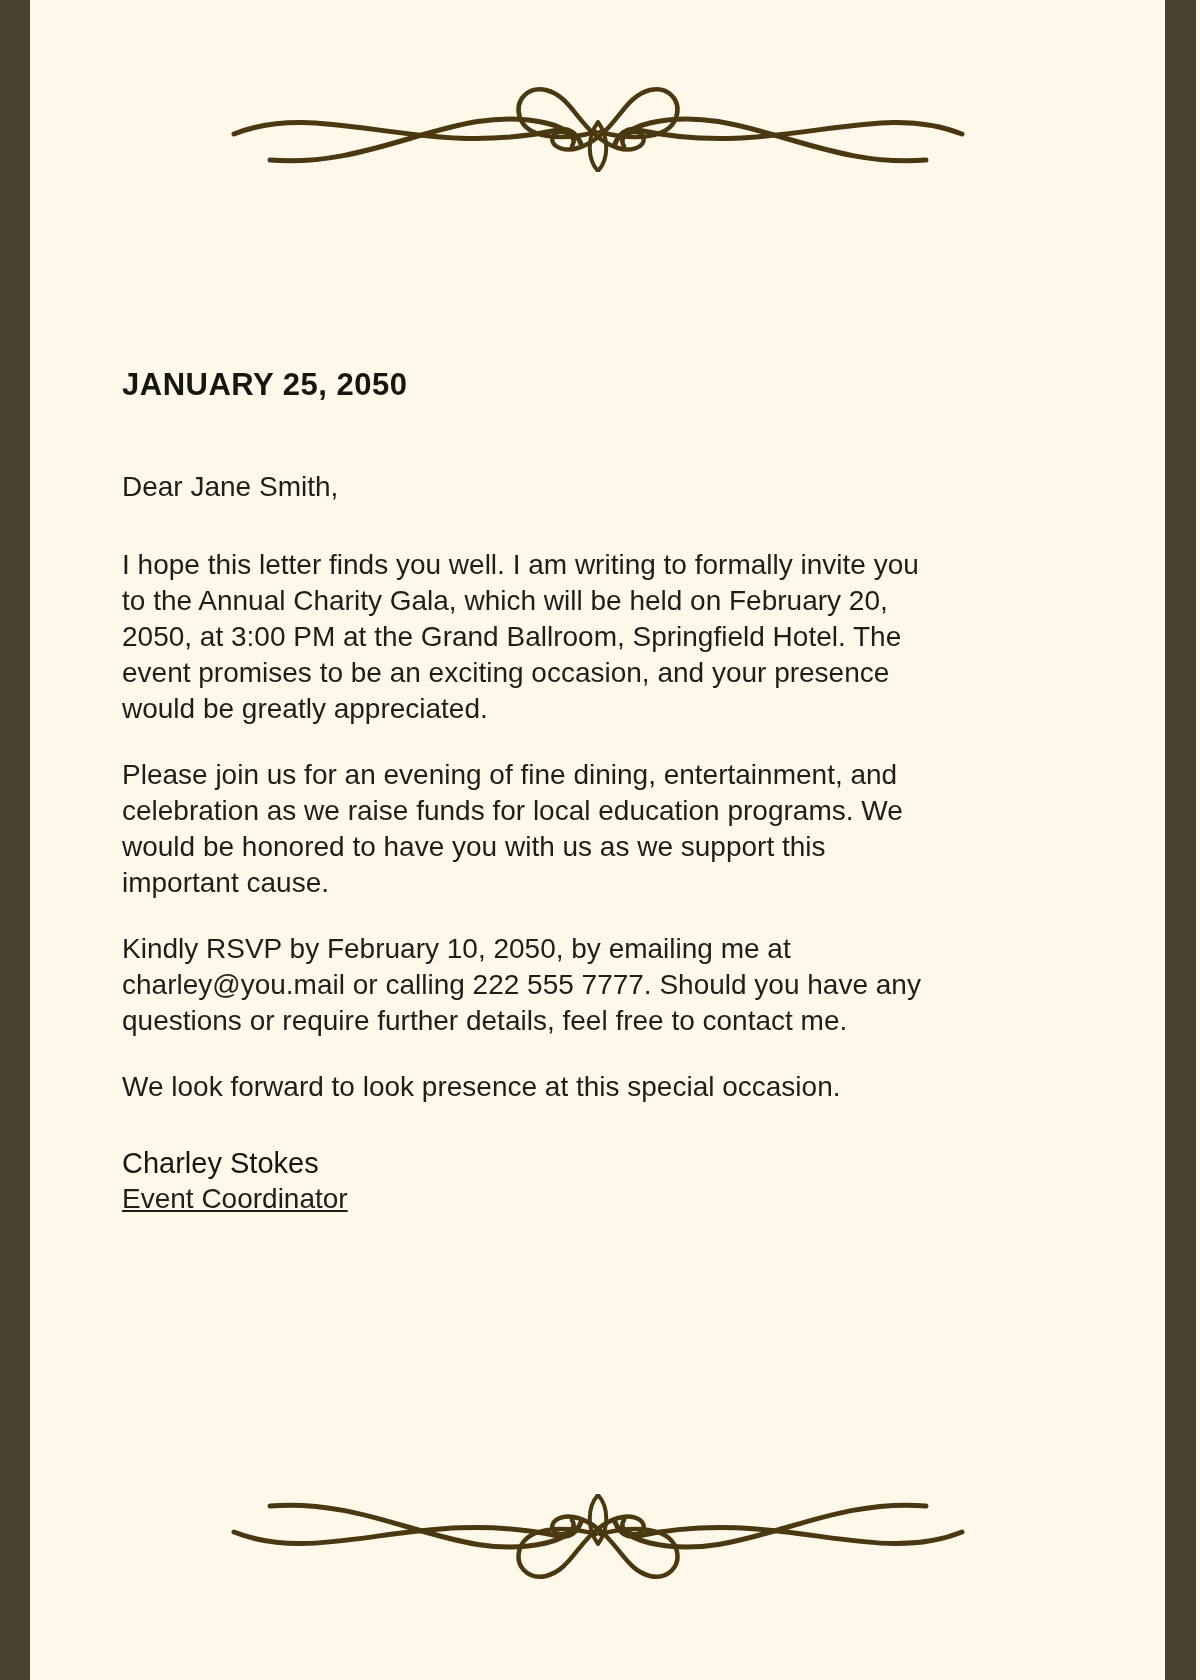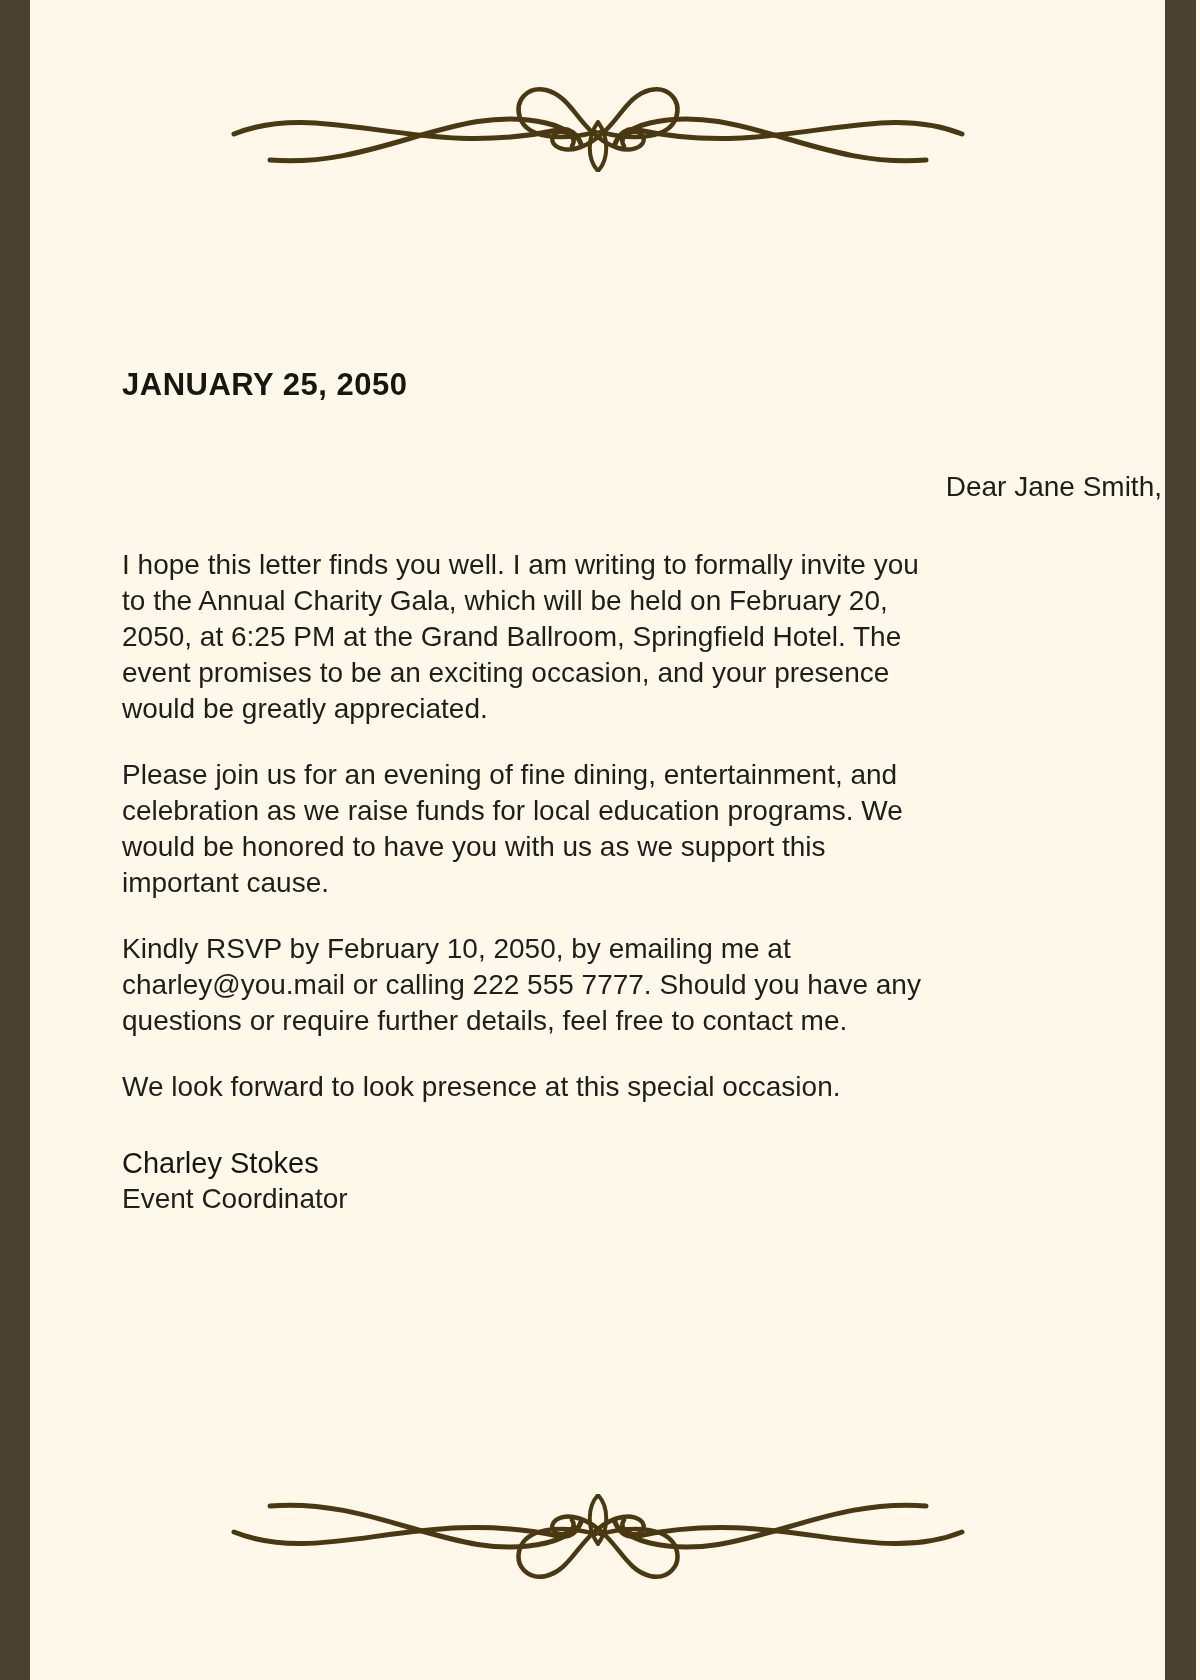--- a/index.html
+++ b/index.html
@@ -53,31 +53,31 @@
     font-size: 28px;
     line-height: 36px;
   }
   .date {
     font-size: 31px;
     line-height: 36px;
     font-weight: 700;
     letter-spacing: 0.5px;
     color: var(--heading, #171712);
   }
-  .salutation { margin-top: 66px; white-space: pre; text-align: right; }
+  .salutation { margin-top: 66px; white-space: pre; }
   .para { margin-top: 30px; white-space: pre; }
   .para-first { margin-top: 42px; }
   .closing { margin-top: 30px; white-space: pre; }
   .sig-name {
     margin-top: 40px;
     font-size: 29px;
     font-weight: 400;
     color: var(--heading, #171712);
   }
-  .sig-title { margin-top: 0; }
+  .sig-title { margin-top: 0; text-decoration: underline; }
 </style>
 </head>
 <body>
 
 <div class="page">
   <div class="border-left"></div>
   <div class="border-right"></div>
 
   <div class="flourish flourish-top">
     <svg width="740" height="96" viewBox="0 0 740 96" fill="none" stroke="currentColor" stroke-linecap="round">
@@ -94,21 +94,21 @@
 
       <path d="M370,46 C359,61 359,83 370,95 C381,83 381,61 370,46" stroke-width="4"></path>
     </svg>
   </div>
 
   <div class="content">
     <div class="date">JANUARY 25, 2050</div>
     <div class="salutation">Dear Jane Smith,</div>
     <p class="para para-first">I hope this letter finds you well. I am writing to formally invite you
 to the Annual Charity Gala, which will be held on February 20,
-2050, at 6:25 PM at the Grand Ballroom, Springfield Hotel. The
+2050, at 3:00 PM at the Grand Ballroom, Springfield Hotel. The
 event promises to be an exciting occasion, and your presence
 would be greatly appreciated.</p>
     <p class="para">Please join us for an evening of fine dining, entertainment, and
 celebration as we raise funds for local education programs. We
 would be honored to have you with us as we support this
 important cause.</p>
     <p class="para">Kindly RSVP by February 10, 2050, by emailing me at
 charley@you.mail or calling 222 555 7777. Should you have any
 questions or require further details, feel free to contact me.</p>
     <p class="para">We look forward to look presence at this special occasion.</p>

